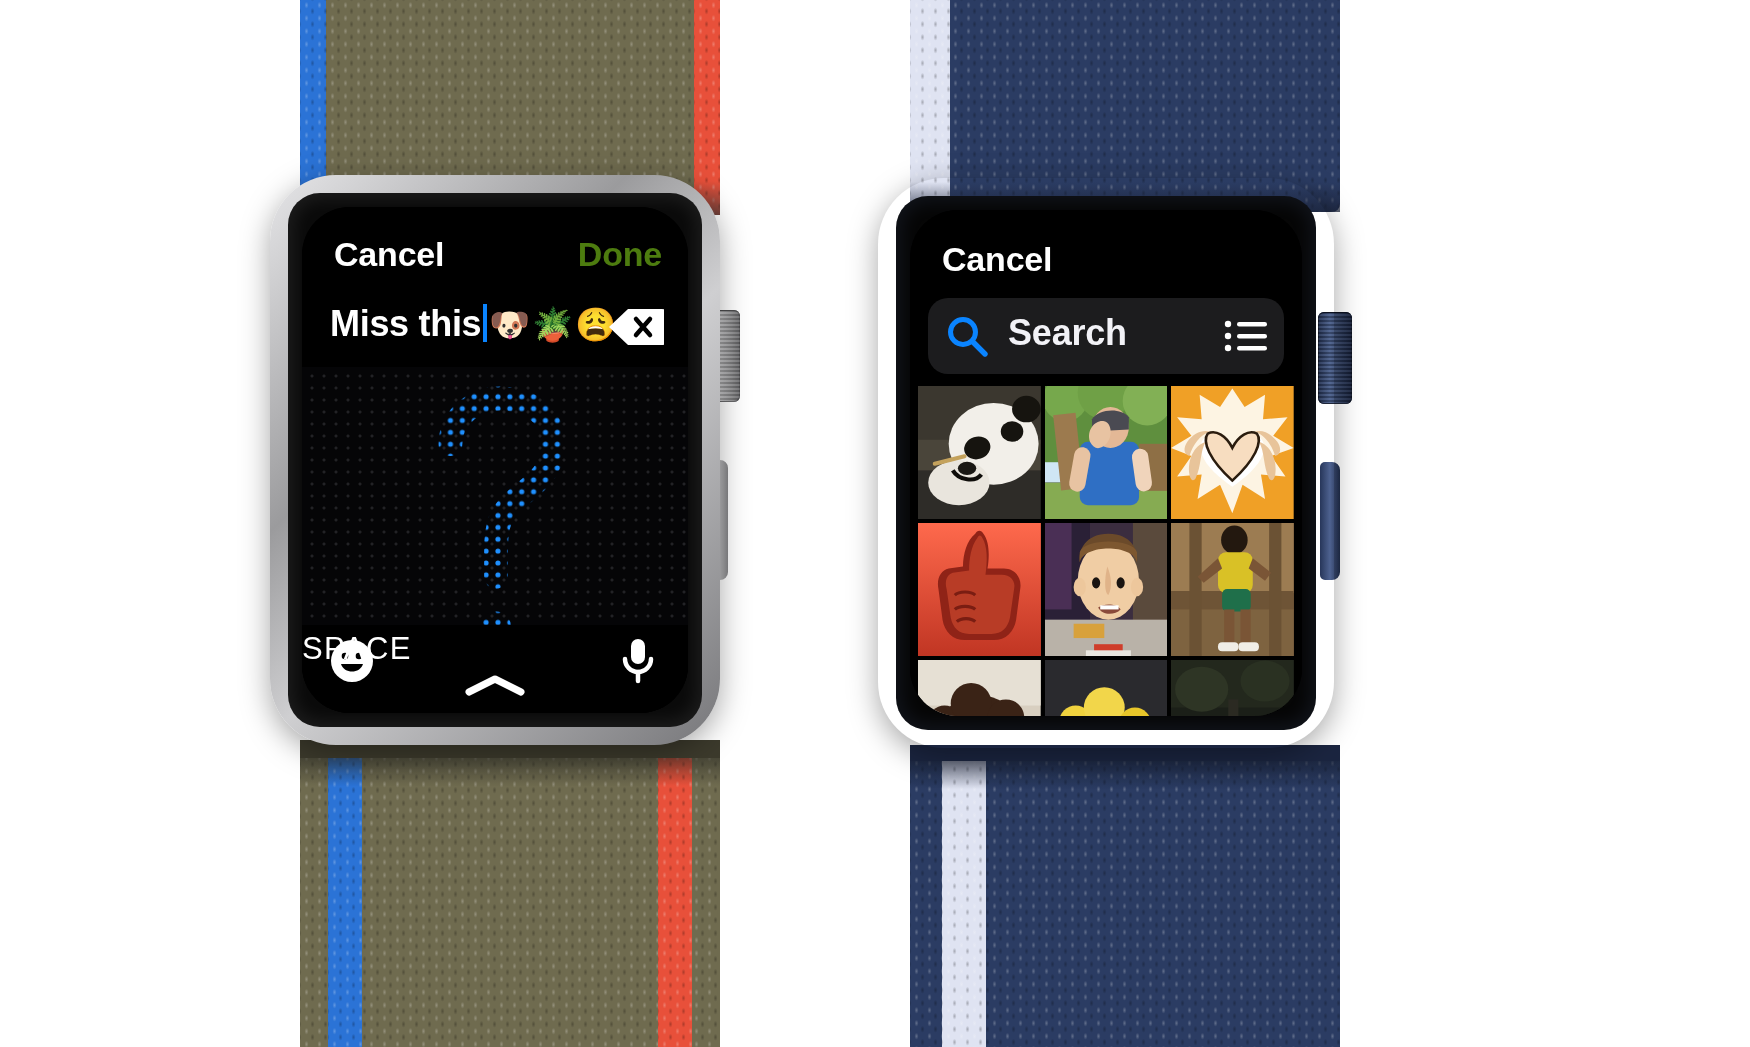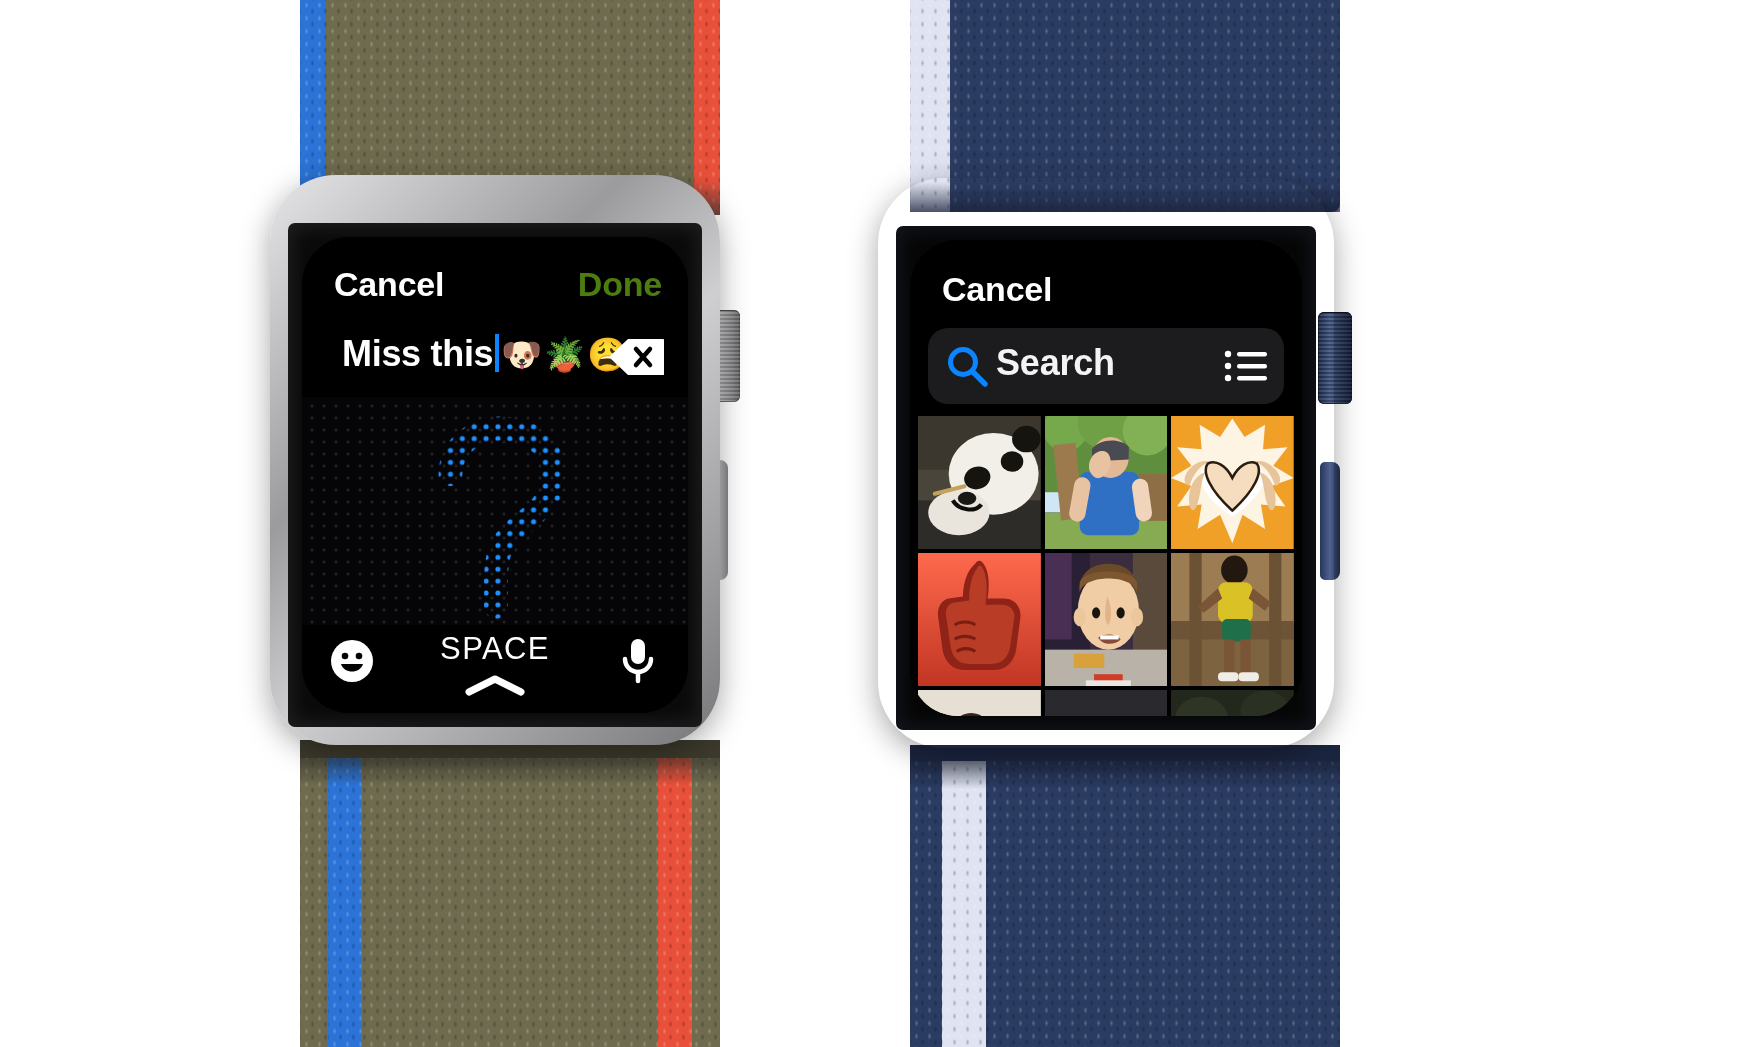--- a/index.html
+++ b/index.html
@@ -15,55 +15,55 @@
     background-image:
       radial-gradient(ellipse 3px 5px at 50% 40%, rgba(255,255,255,.30), rgba(255,255,255,0) 70%),
       radial-gradient(ellipse 3px 5px at 50% 40%, rgba(0,0,0,.30), rgba(0,0,0,0) 70%);
     background-size:13px 13px,13px 13px;
     background-position:0 0,6px 6px;
     opacity:.85;
   }
   .band-stripe{position:absolute;top:0;bottom:0;}
 
   .case{position:absolute;border-radius:66px;}
-  .case-inner{position:absolute;border-radius:7px;overflow:hidden;background:#000;margin-top:30px;}
+  .case-inner{position:absolute;border-radius:32px;overflow:hidden;background:#000;}
   .screen{position:absolute;inset:0;background:#000;border-radius:48px;overflow:hidden;}
   .crown{position:absolute;border-radius:8px;}
   .sidebtn{position:absolute;border-radius:6px;}
 
   
   .s1{position:absolute;inset:0;background:#000;}
   .s1 .navbar{position:absolute;top:28px;left:0;right:0;height:44px;}
   .s1 .cancel{position:absolute;left:32px;top:0;font-size:34px;font-weight:700;color:#fff;letter-spacing:-.2px;}
   .s1 .done{position:absolute;right:26px;top:0;font-size:34px;font-weight:700;color:#4d7c0f;letter-spacing:-.2px;}
 
-  .s1 .inputrow{position:absolute;top:94px;left:12px;right:0;height:62px;}
+  .s1 .inputrow{position:absolute;top:94px;left:0;right:0;height:62px;}
   .s1 .typed{position:absolute;left:28px;top:2px;font-size:36px;font-weight:600;color:#fff;white-space:nowrap;letter-spacing:-.3px;}
   .s1 .caret{display:inline-block;width:4px;height:38px;background:#0a84ff;vertical-align:-6px;margin:0 2px;}
   .s1 .emoji{font-size:33px;letter-spacing:2px;}
   .s1 .delkey{position:absolute;right:24px;top:6px;width:56px;height:40px;}
 
   .s1 .canvas{position:absolute;top:160px;left:0;right:0;bottom:88px;background:#050507;}
   .s1 .dots{position:absolute;inset:0;
     background-image:radial-gradient(circle, rgba(150,150,160,.20) 1.4px, rgba(0,0,0,0) 1.7px);
     background-size:12px 12px;background-position:4px 3px;}
   .s1 .glyph{position:absolute;inset:0;}
 
   .s1 .keyrow{position:absolute;left:0;right:0;bottom:0;height:88px;background:#000;}
   .s1 .emojikey{position:absolute;left:28px;top:14px;width:44px;height:44px;}
-  .s1 .spacelabel{position:absolute;left:0;right:0;top:6px;text-align:center;font-size:31px;font-weight:500;color:#fff;letter-spacing:1.4px;}
+  .s1 .spacelabel{position:absolute;left:0;right:0;top:6px;font-size:31px;font-weight:500;color:#fff;letter-spacing:1.4px;}
   .s1 .chev{position:absolute;left:0;right:0;top:48px;text-align:center;}
   .s1 .mickey{position:absolute;right:32px;top:12px;width:36px;height:48px;}
 
   
   .s2{position:absolute;inset:0;background:#000;}
   .s2 .cancel{position:absolute;left:32px;top:30px;font-size:34px;font-weight:700;color:#fff;letter-spacing:-.2px;}
   .s2 .searchbar{position:absolute;left:18px;right:18px;top:88px;height:76px;background:#1c1c1e;border-radius:20px;}
   .s2 .mag{position:absolute;left:18px;top:17px;width:42px;height:42px;}
-  .s2 .sphold{position:absolute;left:68px;top:14px;font-size:36px;font-weight:600;color:#f2f2f7;letter-spacing:-.2px;}
+  .s2 .sphold{position:absolute;left:80px;top:14px;font-size:36px;font-weight:600;color:#f2f2f7;letter-spacing:-.2px;}
   .s2 .listicon{position:absolute;right:16px;top:22px;width:44px;height:32px;}
   .s2 .grid{position:absolute;left:8px;right:8px;top:176px;bottom:0;display:grid;grid-template-columns:repeat(3,1fr);grid-auto-rows:133px;gap:4px;overflow:hidden;}
   .tile{position:relative;overflow:hidden;background:#111;}
   .tile>svg{position:absolute;inset:0;width:100%;height:100%;display:block;}
 </style>
 </head>
 <body>
 
 <div class="stage">
 

